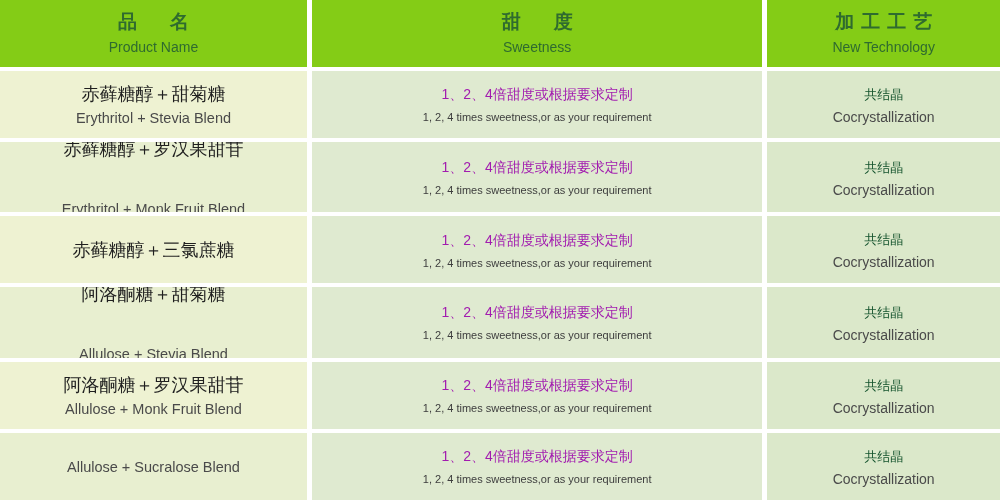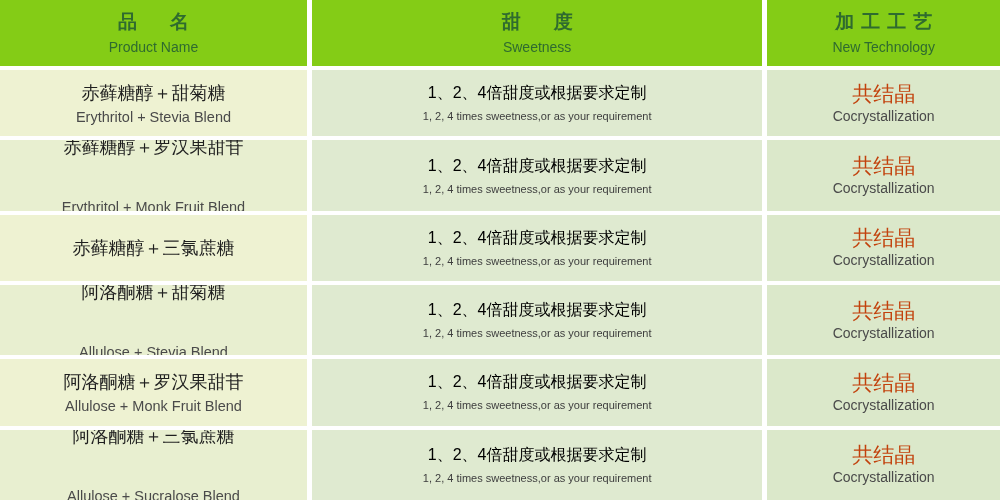--- a/index.html
+++ b/index.html
@@ -72,42 +72,42 @@
   .c-sweet  { background: #dfead0; }
   .c-tech   { background: #dbe8ca; }
 
   .cn-text {
     color: #1f1f1f;
     font-size: 18px;
     line-height: 26px;
     white-space: nowrap;
   }
   .cn-text-sweet {
-    color: #000000;
-    font-size: 16px;
+    color: #a21caf;
+    font-size: 14px;
     line-height: 26px;
     white-space: nowrap;
   }
   .en-text {
     color: #4a4a4a;
     font-size: 14.5px;
     line-height: 20px;
     white-space: nowrap;
     margin-top: 1px;
   }
   .en-text-sweet {
     color: #3d3d3d;
     font-size: 11px;
     line-height: 19px;
     white-space: nowrap;
     margin-top: 1px;
   }
   .tech-cn {
-    color: #c2410c;
-    font-size: 21px;
+    color: #14532d;
+    font-size: 13px;
     line-height: 25px;
   }
   .tech-en {
     color: #4a4a4a;
     font-size: 14px;
     line-height: 20px;
   }
 </style>
 </head>
 <body>
@@ -216,21 +216,20 @@
     <div class="gap-v"></div>
     <div class="cell col-tech c-tech">
       <div class="tech-cn">共结晶</div>
       <div class="tech-en">Cocrystallization</div>
     </div>
   </div>
   <div class="gap-h"></div>
 
   <div class="row body-row">
     <div class="cell col-name c-name-b">
-      <div class="cn-text">阿洛酮糖＋三氯蔗糖</div>
       <div class="en-text">Allulose + Sucralose Blend</div>
     </div>
     <div class="gap-v"></div>
     <div class="cell col-sweet c-sweet">
       <div class="cn-text-sweet">1、2、4倍甜度或根据要求定制</div>
       <div class="en-text-sweet">1, 2, 4 times sweetness,or as your requirement</div>
     </div>
     <div class="gap-v"></div>
     <div class="cell col-tech c-tech">
       <div class="tech-cn">共结晶</div>

